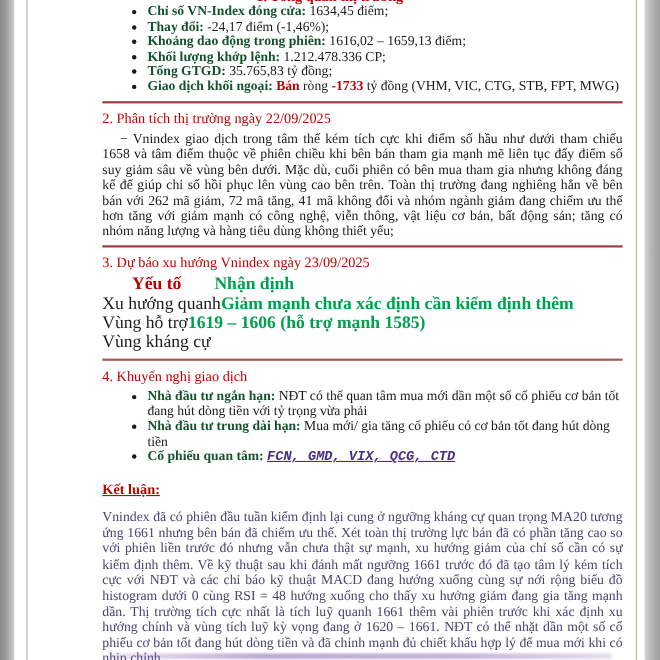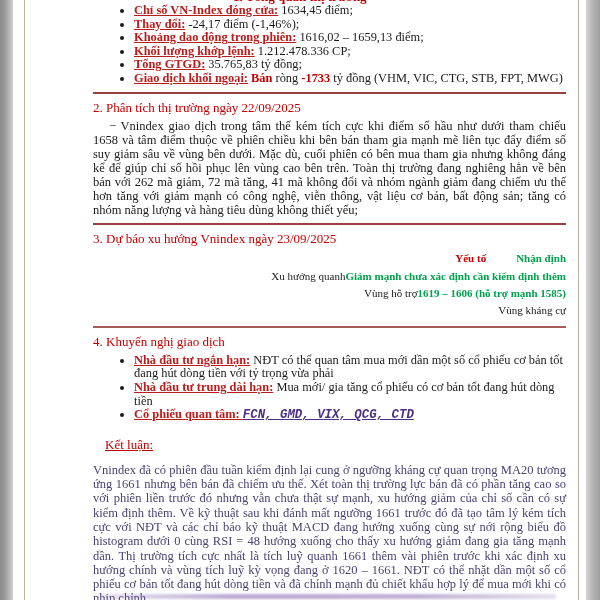--- a/index.html
+++ b/index.html
@@ -20,43 +20,43 @@
 
   .content{position:absolute;left:93px;top:0;width:473px;}
 
   .cut-heading{position:absolute;top:-11px;left:140px;
     color:#c00000;font-weight:bold;font-size:13px;white-space:nowrap;}
 
   .sec-title{color:#c00000;font-weight:normal;font-size:13px;margin:0 0 3px 0;}
 
   ul.blist{list-style:disc;margin:4px 0 5px 0;padding-left:41px;}
   ul.blist li{font-size:12.4px;line-height:13.6px;margin:0;}
-  .glabel{color:#b91c1c;font-weight:bold;text-decoration:underline;}
+  .glabel{color:#14532d;font-weight:bold;}
   .red-strong{color:#c00000;font-weight:bold;}
 
   hr.sep{border:none;border-top:2px solid #9a4040;margin:6px 0 6px 0;}
   hr.sep.pinkish{border-top-color:#a85959;}
 
   p.body{margin:0;font-size:12.5px;line-height:14.1px;text-align:justify;}
   p.dash{text-indent:16px;}
   .para-block{margin:2px 0 4px 0;}
 
   .ftable{margin:1px 0 2px 0;}
-  .trow{display:flex;justify-content:flex-end;align-items:baseline;
-    font-size:11px;line-height:17.4px;}
+  .trow{display:flex;justify-content:flex-start;align-items:baseline;
+    font-size:16px;line-height:17.4px;}
   .trow .fcol{color:#1a1a1a;}
   .thead .fcol{color:#c00000;font-weight:bold;padding-left:27px;}
   .thead .acol{color:#c00000;font-weight:bold;margin-left:30px;}
   .trow .acol{color:#00a04e;font-weight:bold;text-align:right;}
 
   .tickers{color:#4b2d83;font-weight:bold;font-style:italic;
     text-decoration:underline;cursor:pointer;font-family:Liberation Mono, monospace;}
 
-  .conclusion-h{color:#c00000;font-weight:normal;font-size:13px;
-    text-decoration:underline;margin:9px 0 8px 12px;display:inline-block;}
+  .conclusion-h{color:#c00000;font-weight:bold;font-size:13px;
+    text-decoration:underline;margin:9px 0 8px 0;display:inline-block;}
   p.conclusion{margin:2px 0 0 0;font-size:12.5px;line-height:14.3px;
     text-align:justify;color:#4c4270;}
 
   .bottom-smear{position:absolute;top:594px;left:98px;width:458px;height:5px;
     background:linear-gradient(to right,rgba(130,100,170,.15),rgba(120,85,165,.5) 30%,rgba(120,85,165,.45) 70%,rgba(130,100,170,.2));
     filter:blur(1px);}
 </style>
 </head>
 <body>
 

